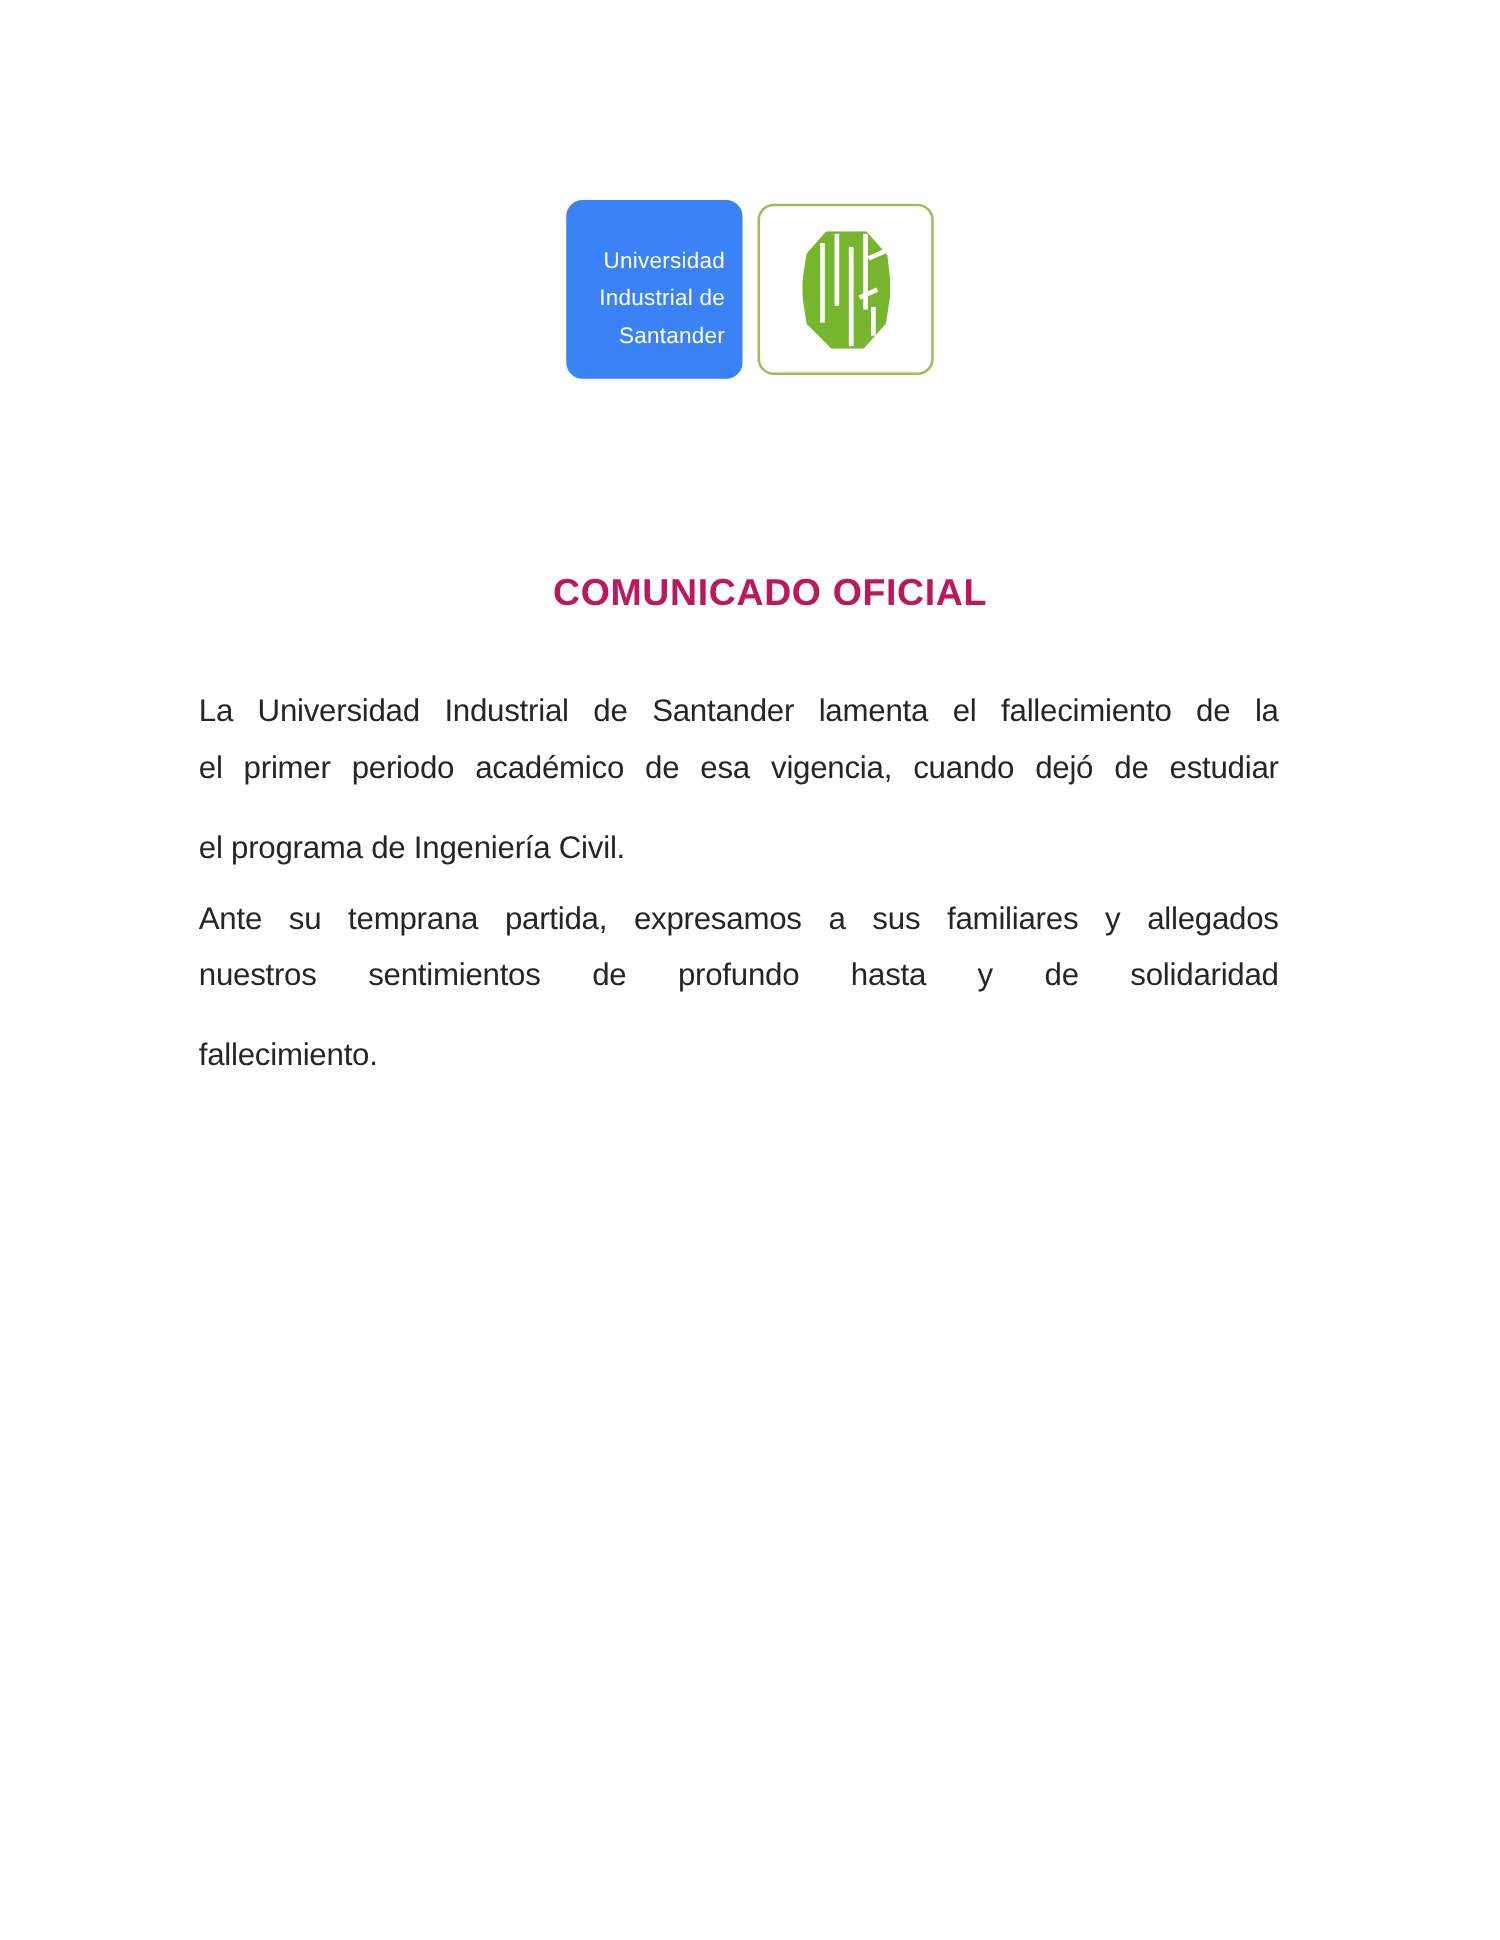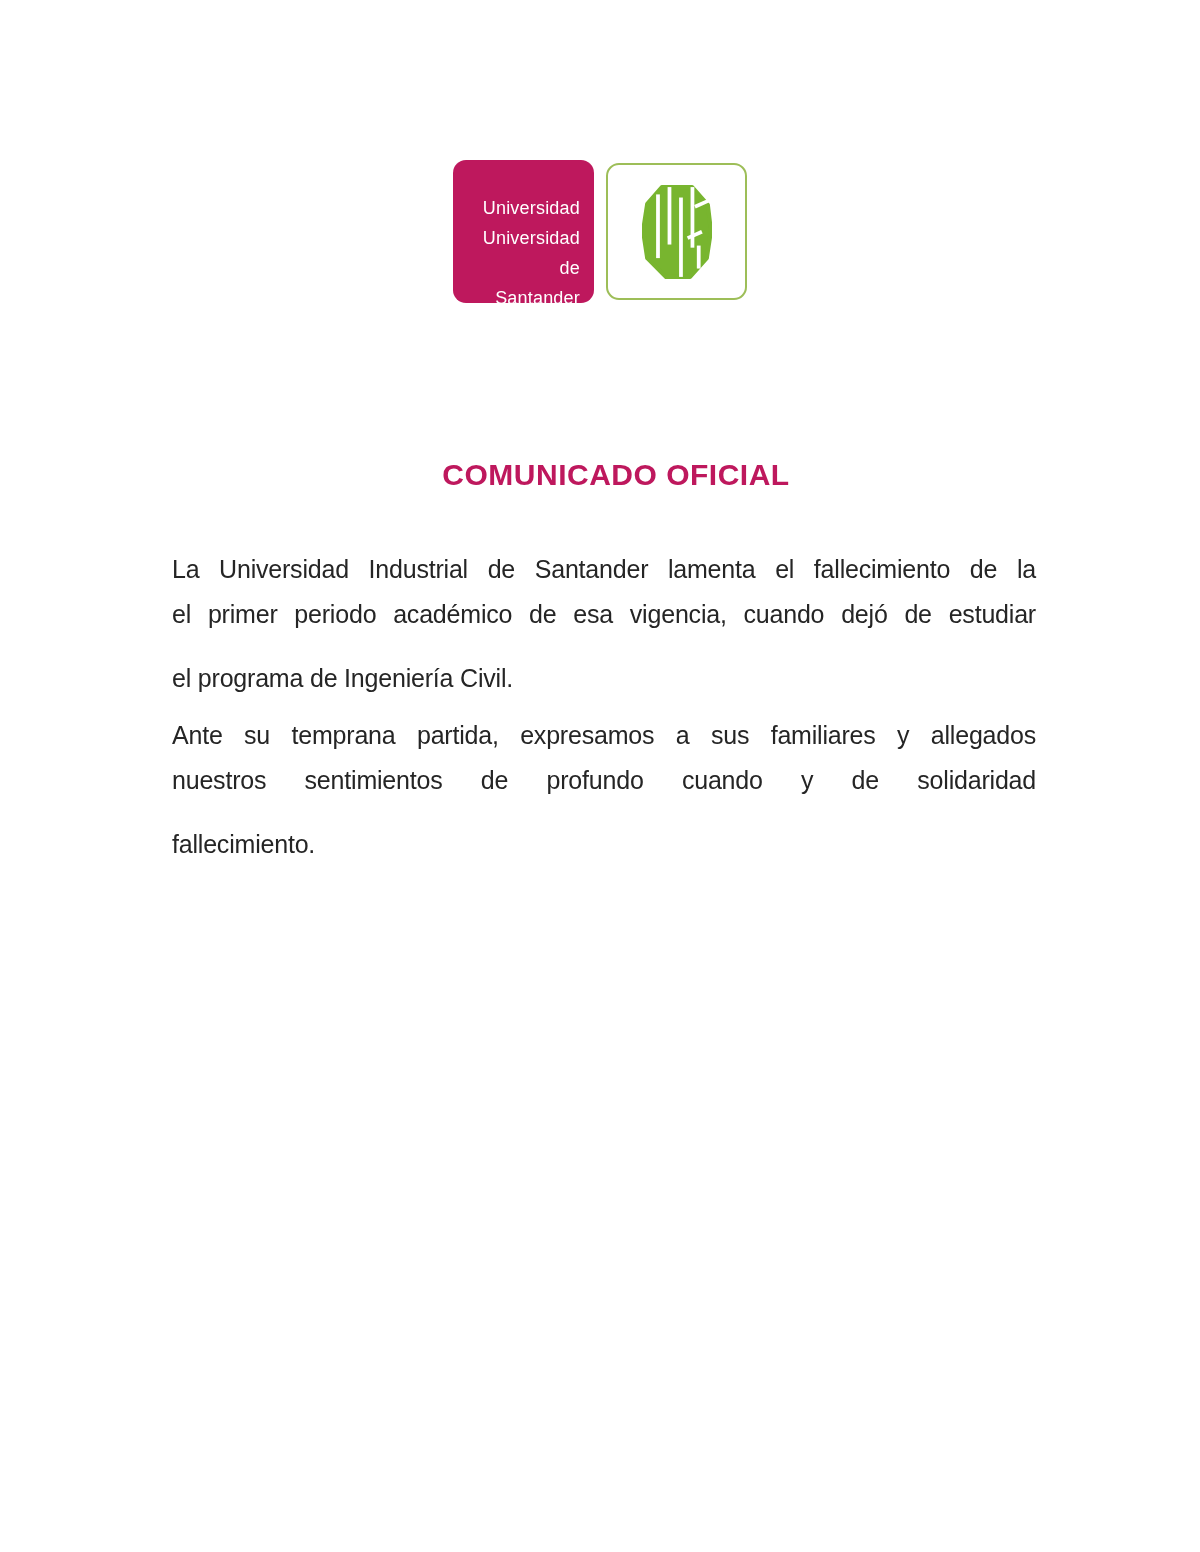--- a/index.html
+++ b/index.html
@@ -24,21 +24,21 @@
     width: 100%;
     display: flex;
     justify-content: center;
     align-items: flex-start;
     gap: 12px;
   }
   .logo-box-green {
     width: 141px;
     height: 143px;
     box-sizing: border-box;
-    background: #be185d;
+    background: #3b82f6;
     border-radius: 13px;
     padding: 33px 14px 0 10px;
     text-align: right;
     color: #ffffff;
     font-size: 18px;
     line-height: 30px;
     letter-spacing: 0.2px;
   }
   .logo-box-emblem {
     width: 141px;
@@ -64,21 +64,21 @@
     font-size: 30px;
     font-weight: bold;
     letter-spacing: 0.5px;
     color: #be185d;
   }
 
   
   .content {
     position: absolute;
     top: 547px;
-    left: 172px;
+    left: 159px;
     width: 864px;
     color: #252525;
     font-size: 25px;
     letter-spacing: -0.2px;
   }
   .para { margin: 0; }
   .para + .para { margin-top: 12px; }
   .line {
     line-height: 45px;
     text-align: justify;
@@ -91,21 +91,21 @@
   }
 </style>
 </head>
 <body>
 
 <div class="page">
 
   <div class="logo-row">
     <div class="logo-box-green">
       <div>Universidad</div>
-      <div>Universidad de</div>
+      <div>Industrial de</div>
       <div>Santander</div>
     </div>
     <div class="logo-box-emblem">
       <svg width="70" height="94" viewBox="0 0 67 90" aria-hidden="true">
         <polygon points="19,2 48,2 63,19 66,44 62,70 46,88 23,88 5,70 1,44 5,18" fill="#78B52F" stroke="#78B52F" stroke-width="4" stroke-linejoin="round"></polygon>
         <rect x="13.5" y="9" width="3.6" height="61" fill="#ffffff"></rect>
         <rect x="24.5" y="2" width="3.6" height="55" fill="#ffffff"></rect>
         <rect x="35.5" y="12" width="3.6" height="76" fill="#ffffff"></rect>
         <rect x="46.5" y="2" width="3.6" height="58" fill="#ffffff"></rect>
         <rect x="50" y="16" width="15" height="3.6" fill="#ffffff" transform="rotate(-24 57.5 17.8)"></rect>
@@ -118,18 +118,18 @@
   <h1 class="doc-title">COMUNICADO OFICIAL</h1>
 
   <div class="content">
     <div class="para">
       <div class="line">La Universidad Industrial de Santander lamenta el fallecimiento de la</div>
       <div class="line">el primer periodo académico de esa vigencia, cuando dejó de estudiar</div>
       <div class="line last">el programa de Ingeniería Civil.</div>
     </div>
     <div class="para">
       <div class="line">Ante su temprana partida, expresamos a sus familiares y allegados</div>
-      <div class="line">nuestros sentimientos de profundo cuando y de solidaridad</div>
+      <div class="line">nuestros sentimientos de profundo hasta y de solidaridad</div>
       <div class="line last">fallecimiento.</div>
     </div>
   </div>
 
 </div>
 
 </body></html>

